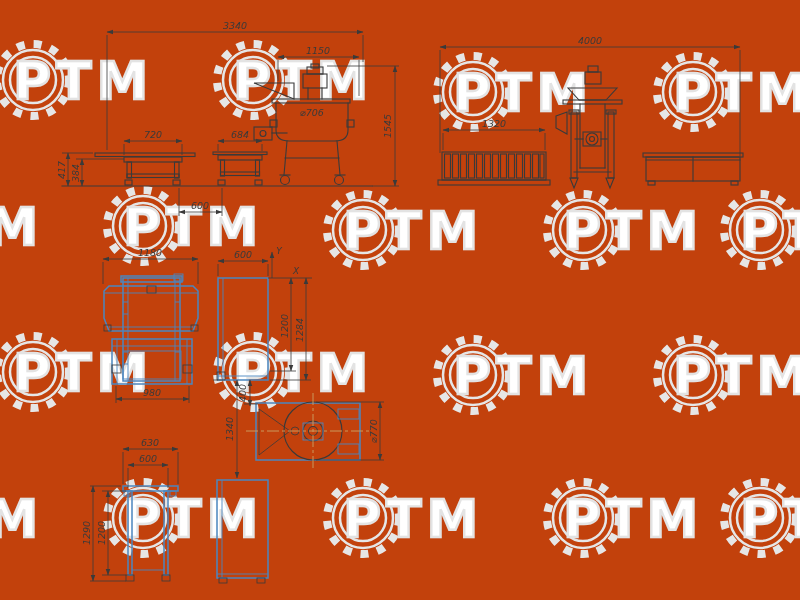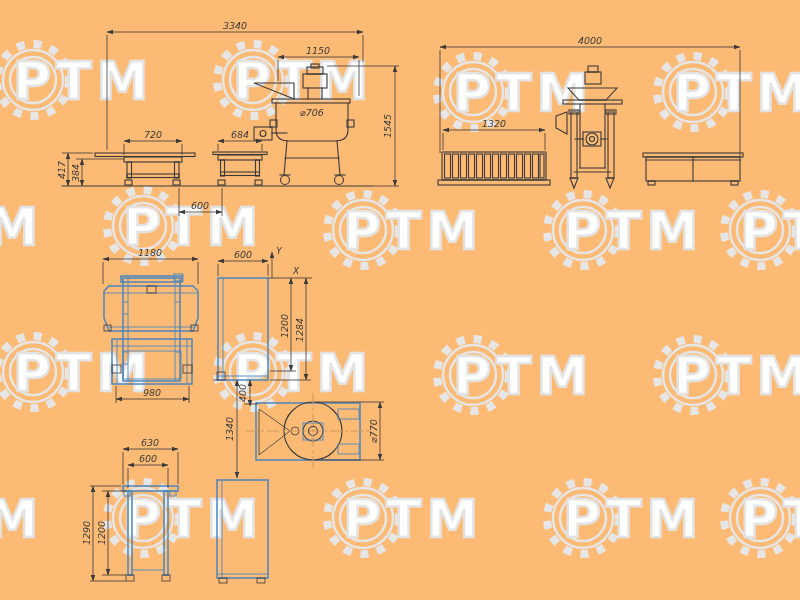--- a/index.html
+++ b/index.html
@@ -1,16 +1,16 @@
 <!DOCTYPE html>
 <html><head>
 <meta charset="utf-8">
 <style>
   html,body{margin:0;padding:0;background:#ffffff;}
-  .stage{position:relative;width:800px;height:600px;background:#fdba74;overflow:hidden;
+  .stage{position:relative;width:800px;height:600px;background:#c2410c;overflow:hidden;
          font-family:"DejaVu Sans", sans-serif;}
   svg{display:block;}
   .blk{stroke:#3a3a3a;stroke-width:1.1;fill:none;stroke-linecap:square;}
   .thin{stroke:#3a3a3a;stroke-width:0.8;fill:none;}
   .blu{stroke:#4b86bf;stroke-width:1.5;fill:none;stroke-linecap:square;}
   .blu2{stroke:#4b86bf;stroke-width:0.9;fill:none;}
   .dl{stroke:#3a3a3a;stroke-width:0.8;fill:none;}
   .cl{stroke:#c9995c;stroke-width:1;fill:none;stroke-dasharray:12 3 3 3;}
   .dimtext{fill:#3a3a3a;font-family:"DejaVu Sans", sans-serif;font-style:italic;
            font-size:9.5px;text-anchor:middle;stroke:none;}

